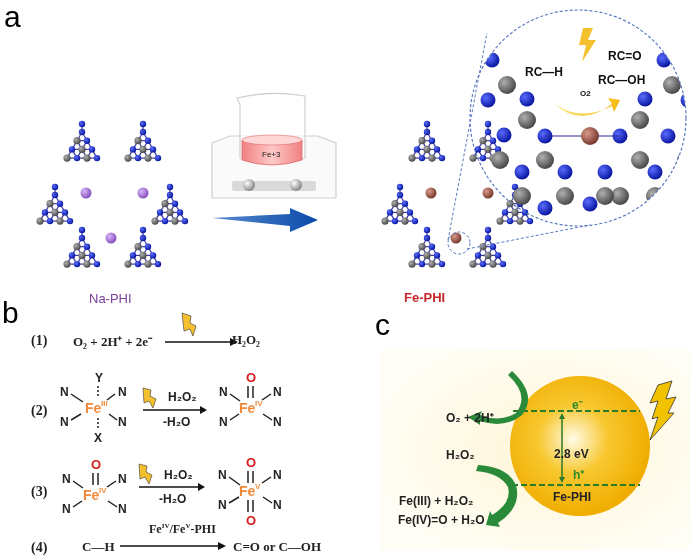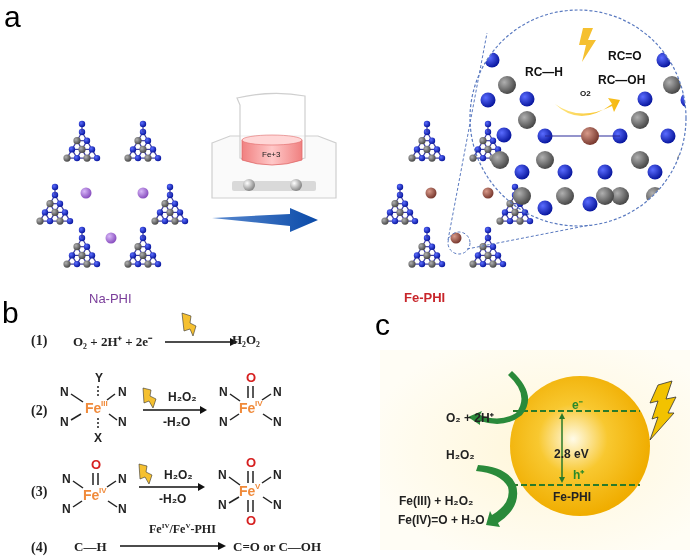--- a/index.html
+++ b/index.html
@@ -578,21 +578,21 @@
   <line x1="174" y1="48" x2="184" y2="42" stroke="#222" stroke-width="1.5"></line>
   <line x1="208" y1="42" x2="217" y2="48" stroke="#222" stroke-width="1.5"></line>
   <text x="184" y="41" font-family="Liberation Serif, serif" font-weight="bold" font-size="14" fill="#f08a3a">Fe</text>
   <text x="200" y="34" font-family="Liberation Serif, serif" font-weight="bold" font-size="8" fill="#f08a3a">V</text>
   <line x1="193" y1="45" x2="193" y2="57" stroke="#222" stroke-width="1.5"></line>
   <line x1="198" y1="45" x2="198" y2="57" stroke="#222" stroke-width="1.5"></line>
   <text x="191" y="70" font-family="Liberation Serif, serif" font-weight="bold" font-size="13" fill="#d62020">O</text>
 </svg>
 
 <div class="abs serif eq-num" style="left:31px;top:540px;">(4)</div>
-<div class="abs serif eq-text" style="left:74px;top:539px;">C—H</div>
+<div class="abs serif eq-text" style="left:82px;top:539px;">C—H</div>
 <div class="abs serif" style="left:128px;top:522px;font-size:12px;white-space:nowrap;margin-left:21px;">
   <span>Fe</span><sup style="font-size:7px">IV</sup><span>/Fe</span><sup style="font-size:7px">V</sup><span>-PHI</span>
 </div>
 <svg class="abs" style="left:118px;top:538px;" width="110" height="14">
   <line x1="2" y1="8" x2="100" y2="8" stroke="#111" stroke-width="1.5"></line>
   <path d="M100,4 L108,8 L100,12 Z" fill="#111"></path>
 </svg>
 <div class="abs serif eq-text" style="left:233px;top:539px;">C=O  or C—OH</div>
 
 <div class="abs panel-letter" style="left:375px;top:310px;">c</div>

